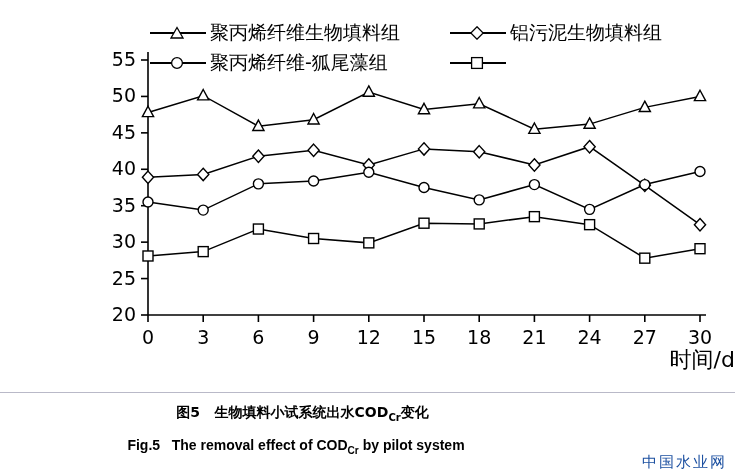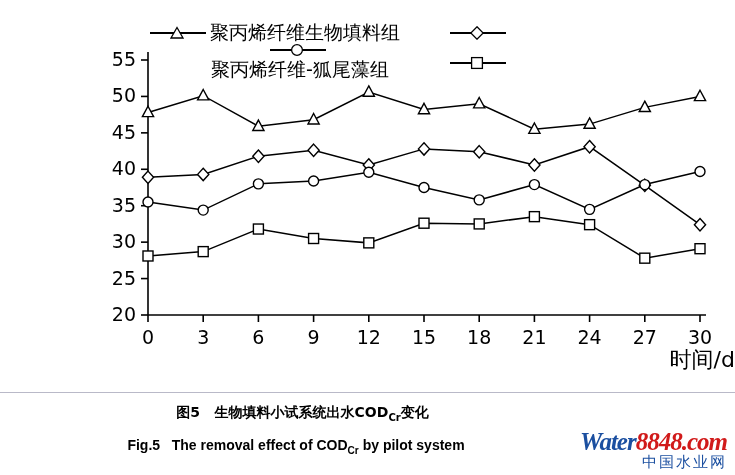--- a/index.html
+++ b/index.html
@@ -166,24 +166,25 @@
             </svg>
           </span>
           <span class="legend-label">聚丙烯纤维生物填料组</span>
         </div>
         <div class="legend-item">
           <span class="legend-line">
             <svg class="legend-mark" viewBox="0 0 14 14">
               <polygon points="7,0.8 13.2,7 7,13.2 0.8,7" fill="#ffffff" stroke="#000" stroke-width="1.3"></polygon>
             </svg>
           </span>
+          <span class="legend-label">铝污泥生物填料组</span>
         </div>
       </div>
       <div class="legend-row">
-        <div class="legend-item" style="width:300px;flex-direction:column;">
+        <div class="legend-item" style="width:300px;">
           <span class="legend-line">
             <svg class="legend-mark" viewBox="0 0 14 14">
               <circle cx="7" cy="7" r="5.4" fill="#ffffff" stroke="#000" stroke-width="1.3"></circle>
             </svg>
           </span>
           <span class="legend-label">聚丙烯纤维-狐尾藻组</span>
         </div>
         <div class="legend-item">
           <span class="legend-line">
             <svg class="legend-mark" viewBox="0 0 14 14">
@@ -308,17 +309,16 @@
 
   <div id="caption-cn">
     <span>图5</span>&nbsp;&nbsp;&nbsp;<span>生物填料小试系统出水COD</span><span class="sub">Cr</span><span>变化</span>
   </div>
 
   <div id="caption-en">
     <span>Fig.5</span>&nbsp;&nbsp;&nbsp;<span>The removal effect of COD</span><span class="sub">Cr</span><span> by pilot system</span>
   </div>
 
   <div id="watermark">
-    <div id="wm-main"><span class="w1">Water</span><span class="w2">8848.com</span></div>
     <div id="wm-sub">中国水业网</div>
   </div>
 
 </div>
 
 </body></html>

